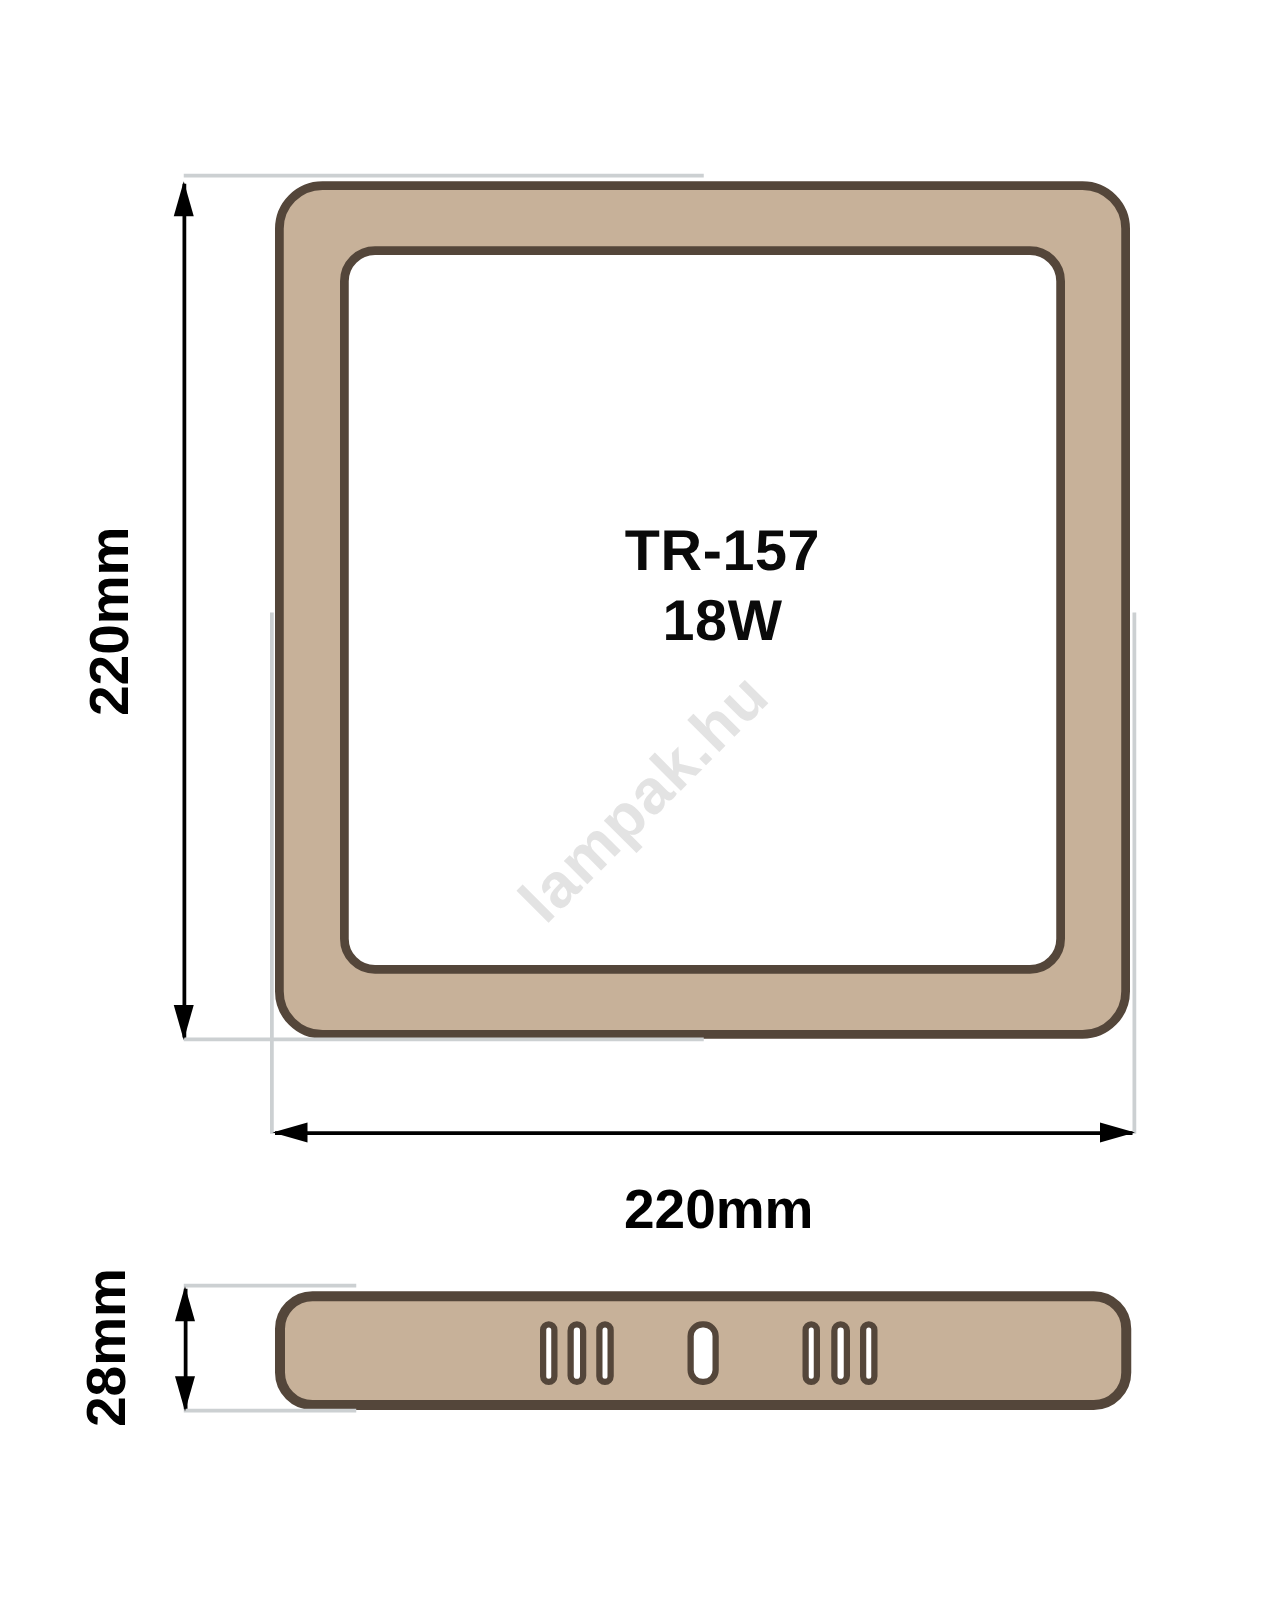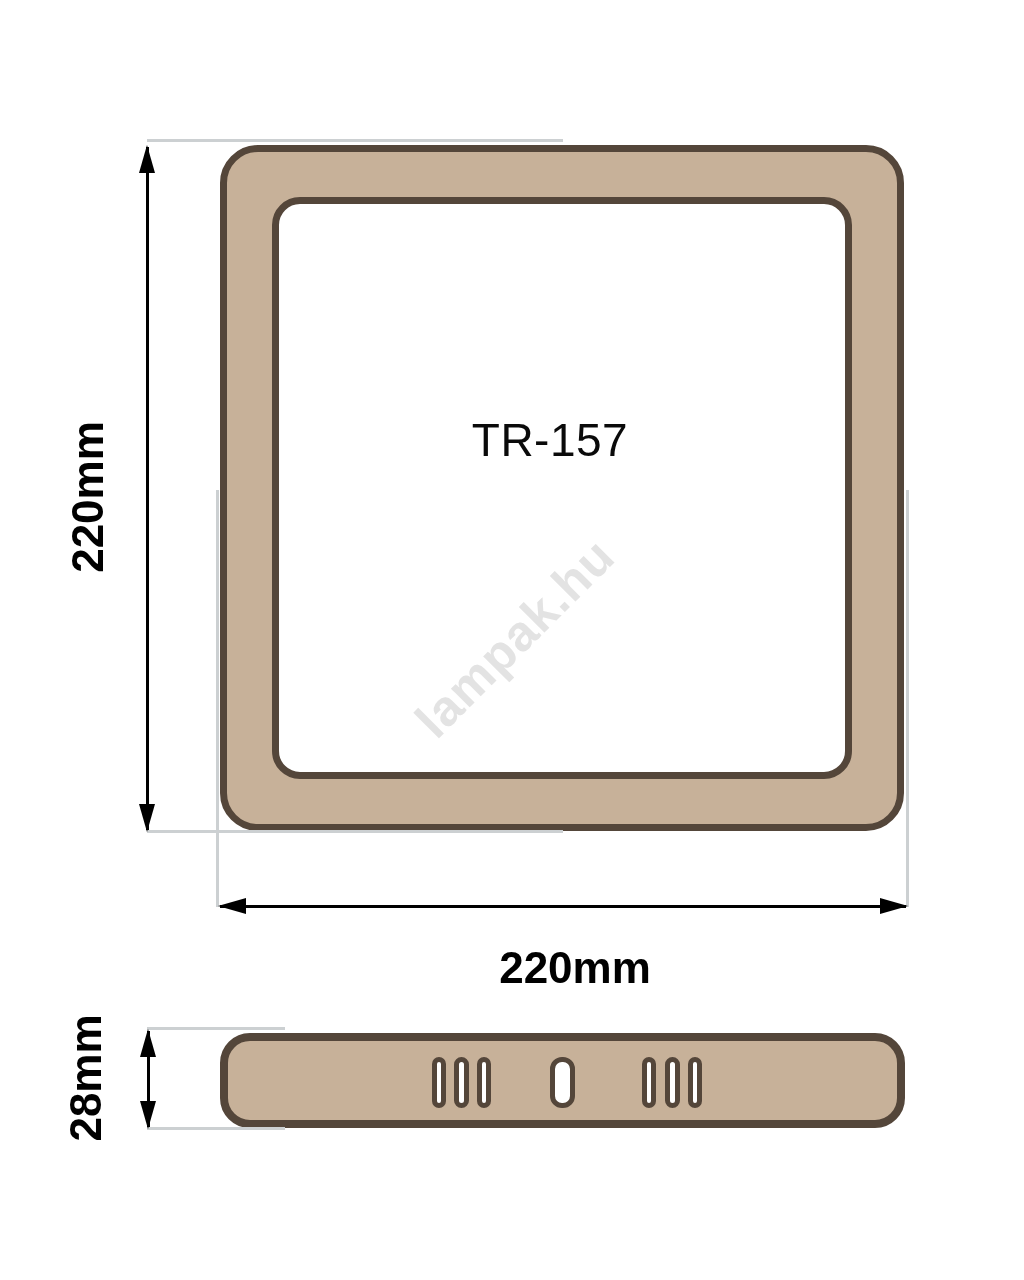--- a/index.html
+++ b/index.html
@@ -24,25 +24,25 @@
   }
   .panel-inner {
     position: absolute;
     left: 45px; top: 45px; right: 45px; bottom: 45px;
     background: #ffffff;
     border: 7px solid #54463a;
     border-radius: 28px;
     box-sizing: border-box;
   }
   .panel-label {
-    left: 418px; top: 412px;
+    left: 446px; top: 412px;
     width: 264px;
     text-align: center;
     font-size: 46px;
-    font-weight: normal;
+    font-weight: bold;
     line-height: 56px;
     color: #0a0a0a;
     letter-spacing: 0.5px;
   }
   .watermark {
     left: 515px; top: 638px;
     transform: translate(-50%, -50%) rotate(-45deg);
     font-size: 50px;
     font-weight: bold;
     color: #e3e3e3;
@@ -93,20 +93,21 @@
 <body>
 
 <div class="canvas">
 
   <div class="abs panel-outer">
     <div class="panel-inner"></div>
   </div>
 
   <div class="abs panel-label">
     <div>TR-157</div>
+    <div>18W</div>
   </div>
 
   <div class="abs watermark">lampak.hu</div>
 
   <div class="abs ext-line" style="left:147px; top:139px; width:416px; height:3px;"></div>
   <div class="abs ext-line" style="left:147px; top:830px; width:416px; height:3px;"></div>
   <div class="abs dim-line" style="left:146px; top:147px; width:3px; height:683px;"></div>
   <div class="abs arr arr-up" style="left:139px; top:145px;"></div>
   <div class="abs arr arr-down" style="left:139px; top:804px;"></div>
   <div class="abs dim-label rot" style="left:88px; top:497px;">220mm</div>

